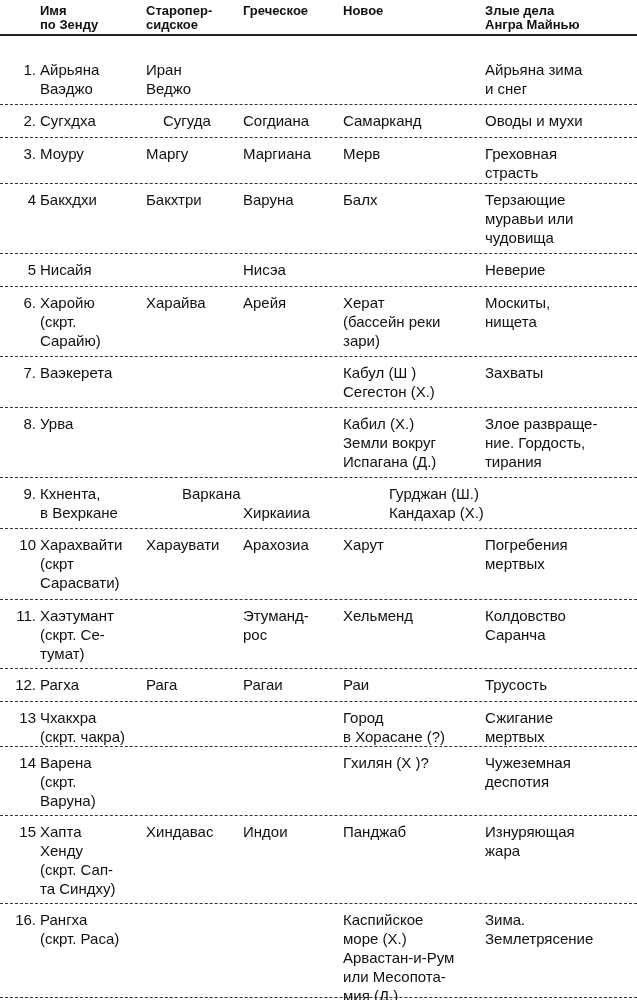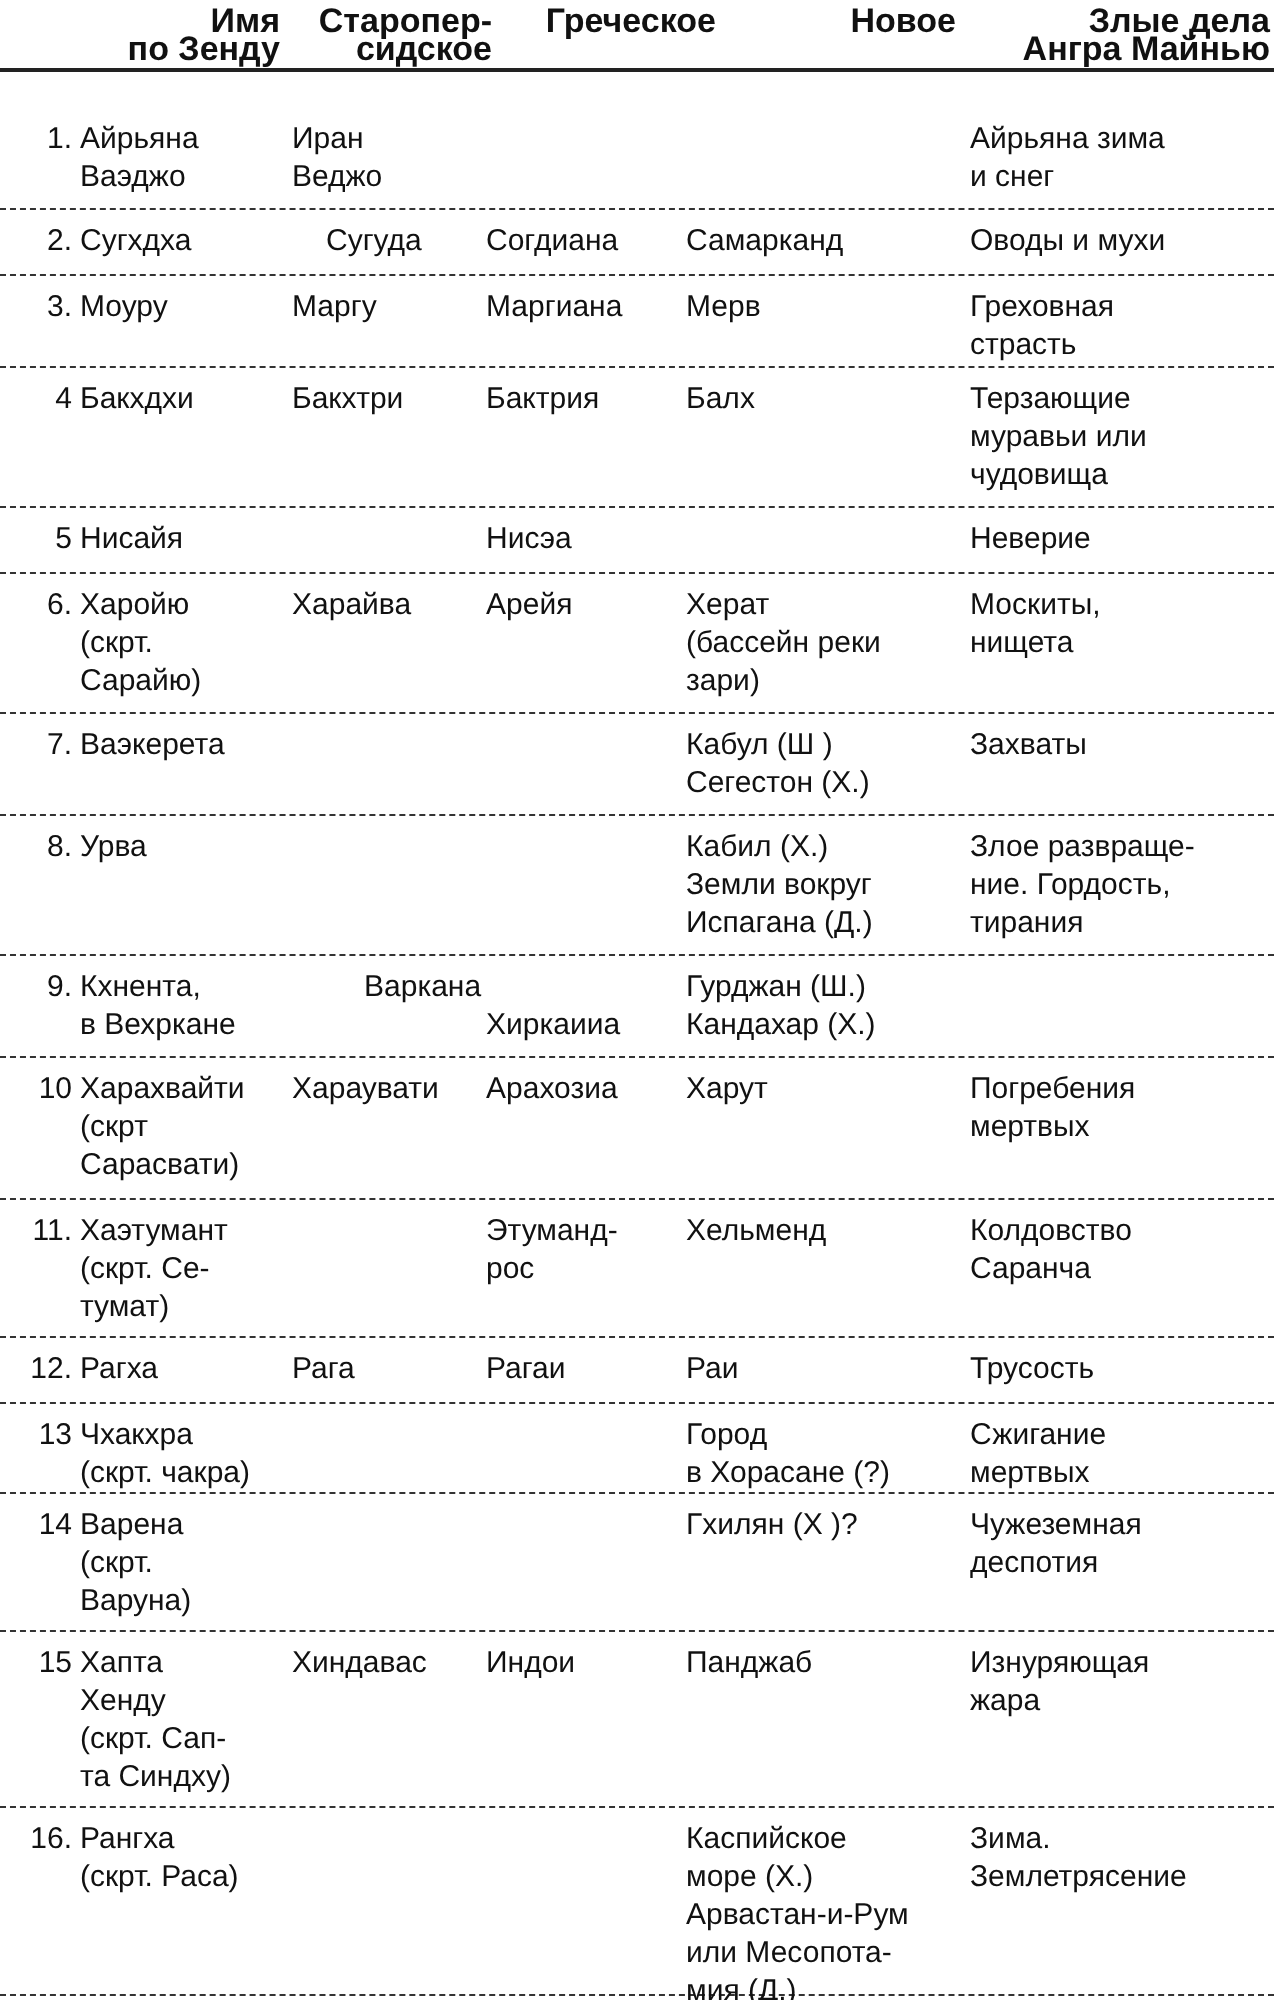--- a/index.html
+++ b/index.html
@@ -2,21 +2,21 @@
 <html><head>
 <meta charset="utf-8">
 <style>
   html, body { margin:0; padding:0; background:#fff; }
   body { width:637px; height:1000px; overflow:hidden; position:relative;
          font-family:"Liberation Sans", sans-serif; color:#111; }
   .tbl { position:absolute; left:0; top:0; width:637px; }
   .row { position:absolute; left:0; width:637px; border-bottom:1.5px dashed #333; box-sizing:border-box; }
   .row.head { border-bottom:2px solid #222; }
   .cell { position:absolute; top:0; font-size:15px; line-height:19px; white-space:pre-line; }
-  .head .cell { font-weight:bold; font-size:17px; line-height:14px; top:4px;text-align:right; }
+  .head .cell { font-weight:bold; font-size:13px; line-height:14px; top:4px; }
   .num { position:absolute; top:0; font-size:15px; line-height:19px; text-align:right; width:36px; left:0; }
   .c1 { left:40px; width:100px; }
   .c2 { left:146px; width:100px; }
   .c3 { left:243px; width:115px; }
   .c4 { left:343px; width:135px; }
   .c5 { left:485px; width:150px; }
 </style>
 </head>
 <body>
 
@@ -57,21 +57,21 @@
         <div class="cell c2" style="top: 6px;">Маргу</div>
         <div class="cell c3" style="top: 6px;">Маргиана</div>
         <div class="cell c4" style="top: 6px;">Мерв</div>
         <div class="cell c5" style="top: 6px;">Греховная
 страсть</div>
       </div>
       <div class="row" style="top: 184px; height: 70px;">
         <div class="num" style="top: 6px;">4</div>
         <div class="cell c1" style="top: 6px;">Бакхдхи</div>
         <div class="cell c2" style="top: 6px;">Бакхтри</div>
-        <div class="cell c3" style="top: 6px;">Бактрия</div>
+        <div class="cell c3" style="top: 6px;">Варуна</div>
         <div class="cell c4" style="top: 6px;">Балх</div>
         <div class="cell c5" style="top: 6px;">Терзающие
 муравьи или
 чудовища</div>
       </div>
       <div class="row" style="top: 254px; height: 33px;">
         <div class="num" style="top: 6px;">5</div>
         <div class="cell c1" style="top: 6px;">Нисайя</div>
         <div class="cell c2" style="top: 6px;"></div>
         <div class="cell c3" style="top: 6px;">Нисэа</div>
@@ -111,21 +111,21 @@
         <div class="cell c5" style="top: 6px;">Злое развраще-
 ние. Гордость,
 тирания</div>
       </div>
       <div class="row" style="top: 478px; height: 51px;">
         <div class="num" style="top: 6px;">9.</div>
         <div class="cell c1" style="top: 6px;">Кхнента,
 в Вехркане</div>
         <div class="cell c2" style="top: 6px; margin-left: 36px;">Варкана</div>
         <div class="cell c3" style="top: 6px; margin-top: 19px;">Хиркаииа</div>
-        <div class="cell c4" style="top: 6px;">Гурджан (Ш.)
+        <div class="cell c4" style="top: 6px; margin-left: 46px;">Гурджан (Ш.)
 Кандахар (Х.)</div>
       </div>
       <div class="row" style="top: 529px; height: 71px;">
         <div class="num" style="top: 6px;">10</div>
         <div class="cell c1" style="top: 6px;">Харахвайти
 (скрт
 Сарасвати)</div>
         <div class="cell c2" style="top: 6px;">Хараувати</div>
         <div class="cell c3" style="top: 6px;">Арахозиа</div>
         <div class="cell c4" style="top: 6px;">Харут</div>

